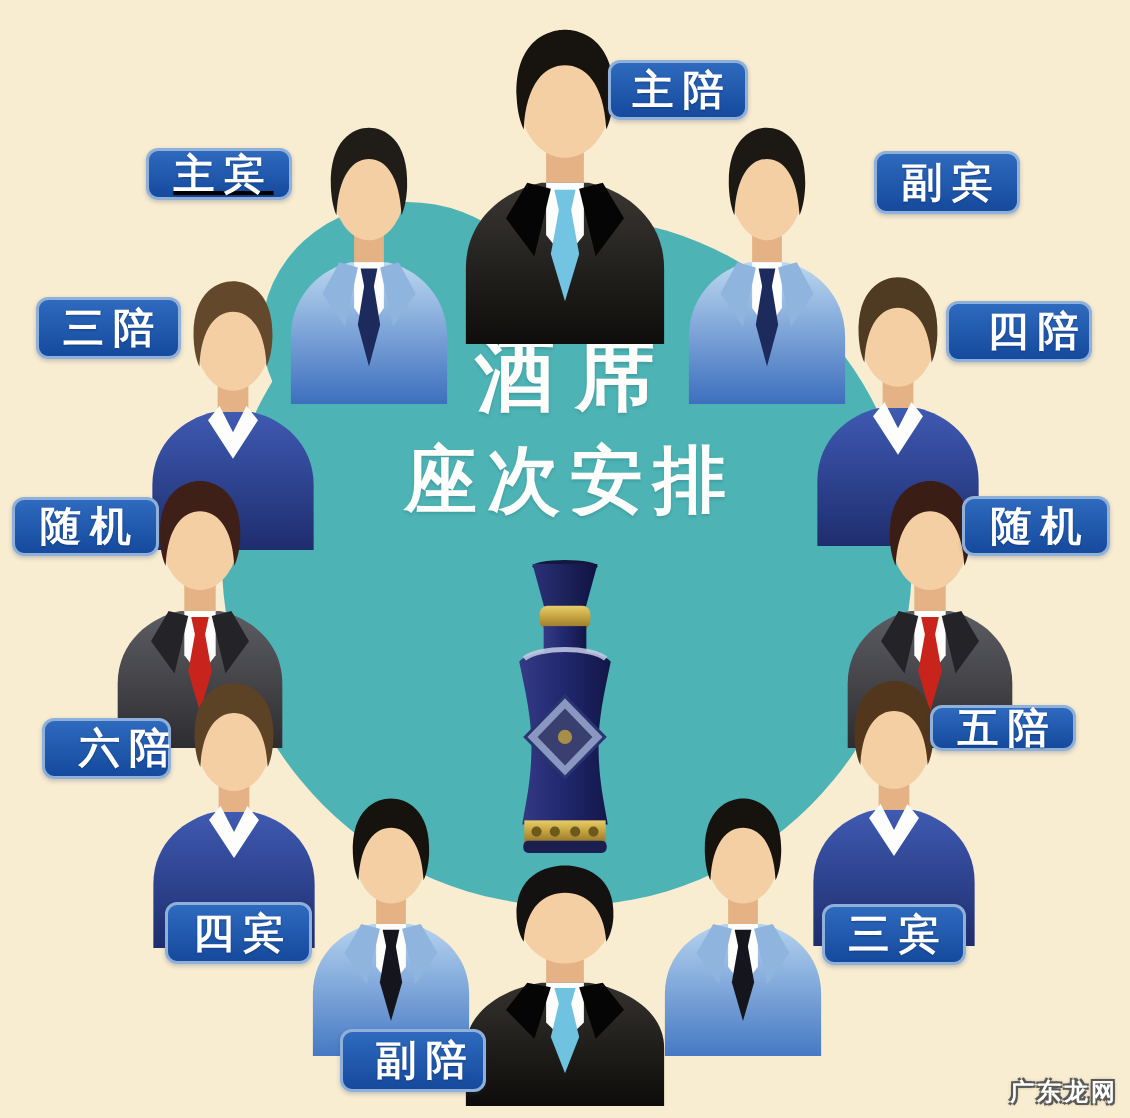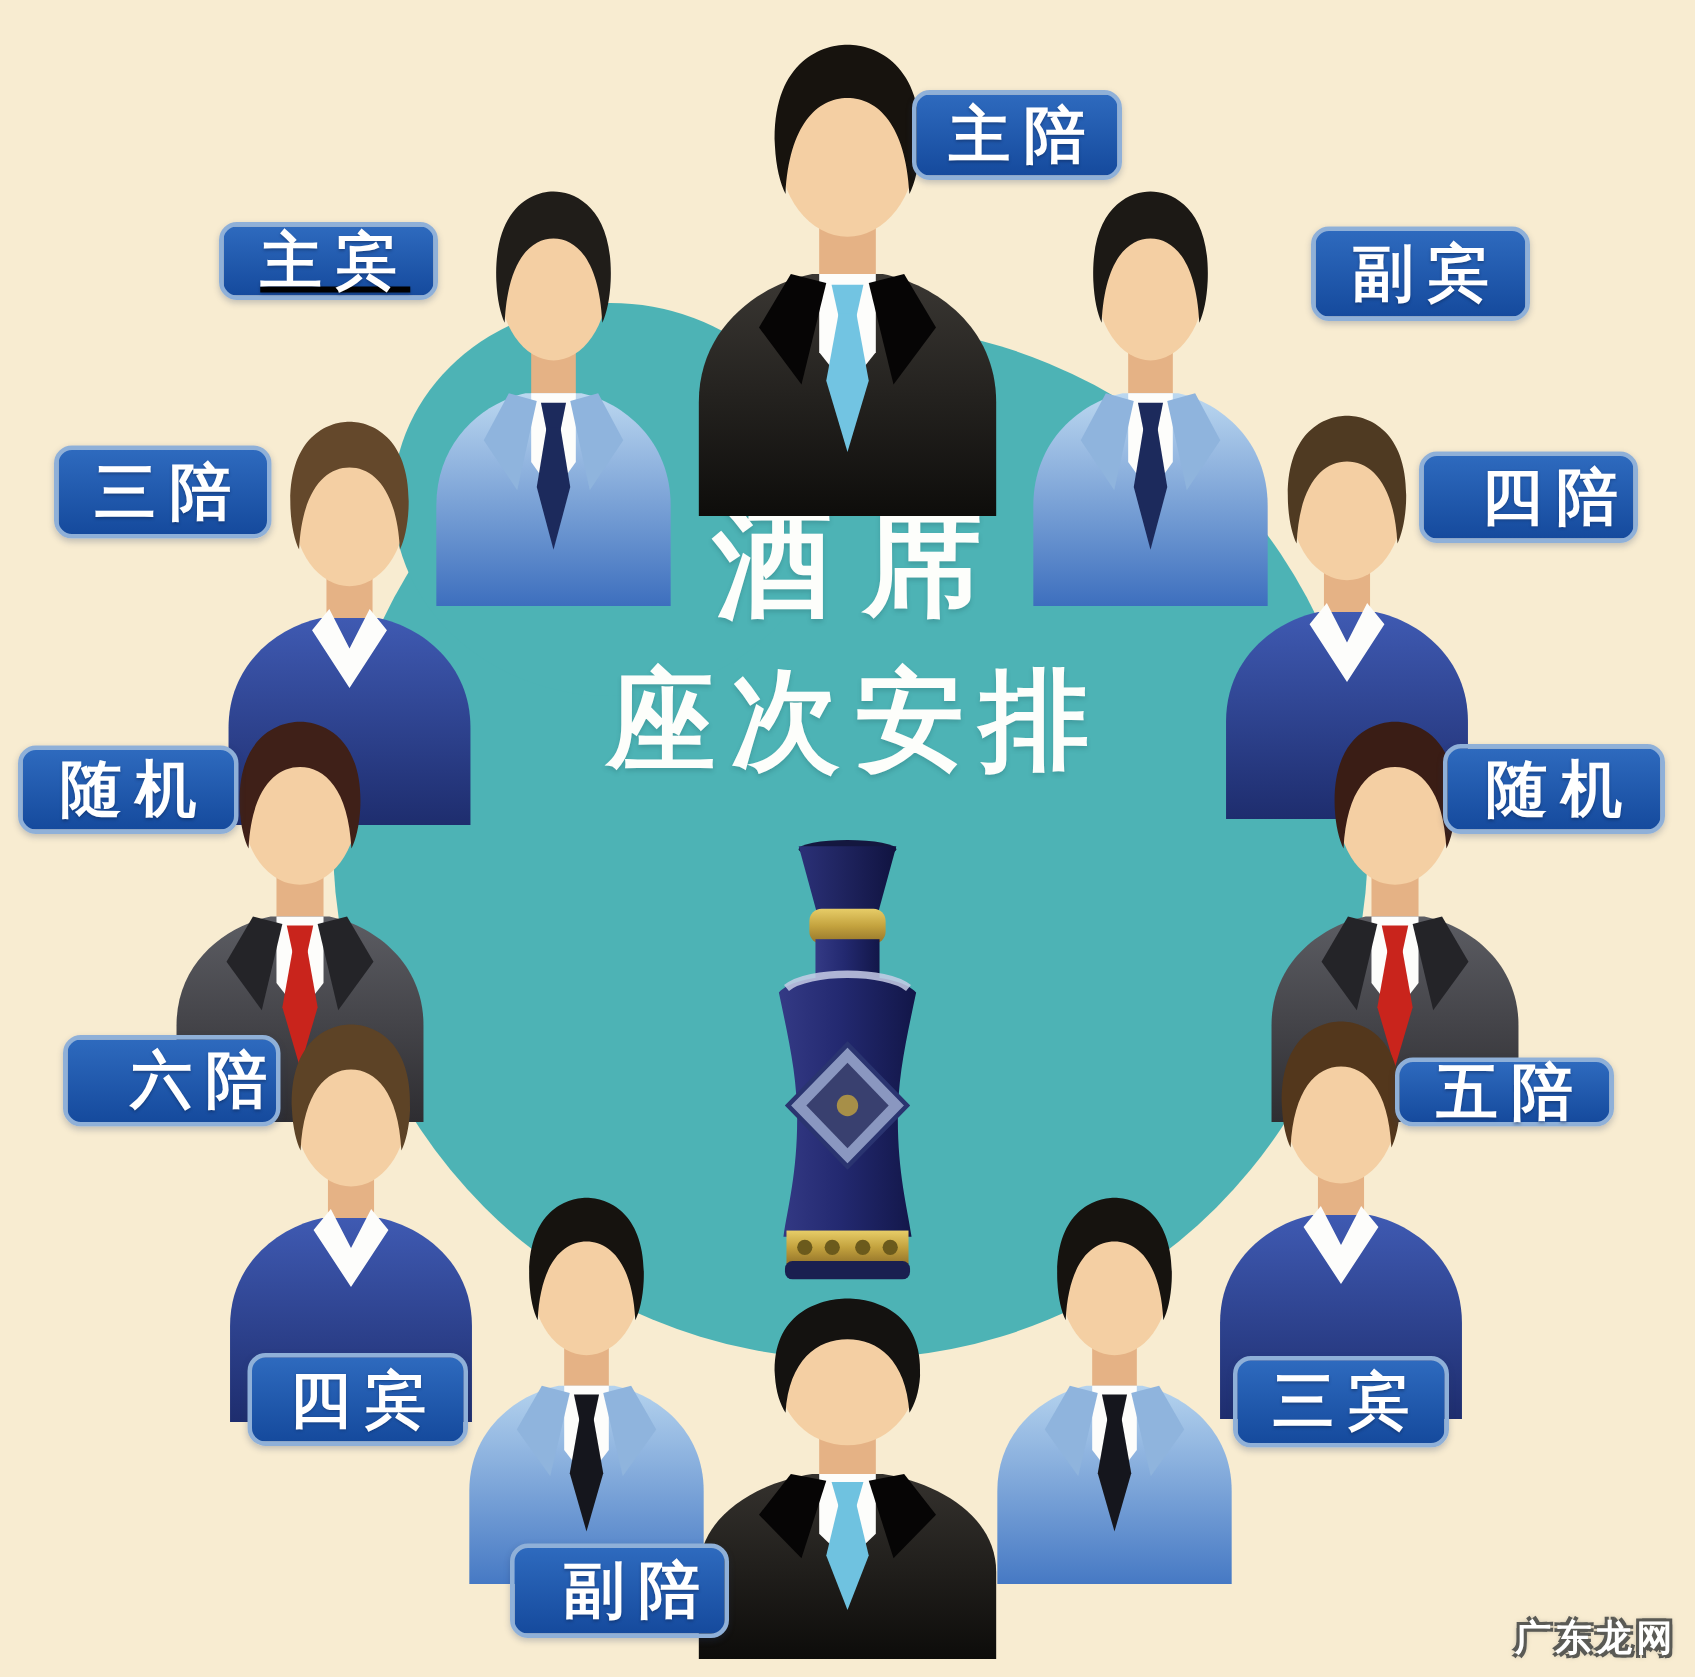--- a/index.html
+++ b/index.html
@@ -289,21 +289,21 @@
                 <stop offset="1" stop-color="#1e2d6e"></stop>
               </linearGradient>
             </defs>
             <rect x="42" y="50" width="16" height="24" fill="#e5b285"></rect>
             <path d="M8,140 L8,108 C8,87 25,75 40,72 L60,72 C75,75 92,87 92,108 L92,140 Z" fill="url(#suitg7)"></path>
             <polygon points="37,76 50,95 63,76 57,69 50,82 43,69" fill="#fdfdfb"></polygon>
             <ellipse cx="50" cy="36" rx="19.5" ry="25.5" fill="#f4cfa3"></ellipse>
             <path d="M29.5,36 C28.5,13 42,7.5 50,7.5 C58,7.5 71.5,13 70.5,36 C70.2,42 69,46.5 67.5,49.5 C66.5,30 58.5,22.5 50,22.5 C41.5,22.5 33.5,30 32.5,49.5 C31,46.5 29.8,42 29.5,36 Z" fill="#5d4326"></path>
           </svg>
         </div>
-    <div class="badge" style="left: 42px; top: 690px; width: 145px; height: 61px; padding-left: 36px;">
+    <div class="badge" style="left: 42px; top: 718px; width: 129px; height: 61px; padding-left: 36px;">
       <span class="badge-text">六陪</span>
     </div>
   </div>
 
   <div class="seat">
     <div class="avatar" style="left: 798px; top: 666px; width: 192px; height: 280px;">
           <svg viewBox="0 0 100 140" preserveAspectRatio="none" width="100%" height="100%">
             <defs>
               <linearGradient id="suitg8" x1="0" y1="0" x2="0" y2="1">
                 <stop offset="0" stop-color="#3f5ab2"></stop>

